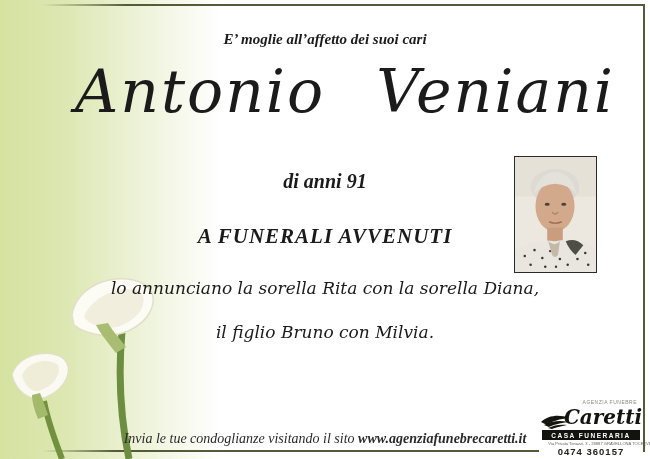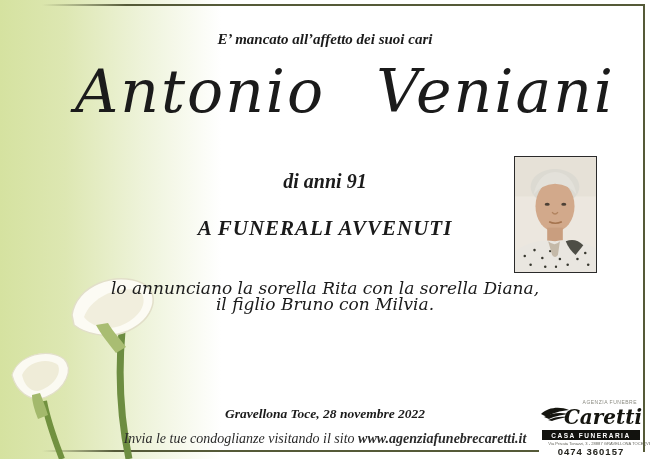--- a/index.html
+++ b/index.html
@@ -16,43 +16,43 @@
     background:linear-gradient(90deg,rgba(85,90,56,0) 0%,#555a38 14%,#555a38 100%);}
   .frame-right{position:absolute;right:5px;top:4px;bottom:7px;width:2px;background:#555a38;}
   .frame-bottom{position:absolute;left:42px;right:5px;bottom:7px;height:2px;
     background:linear-gradient(90deg,rgba(85,90,56,0) 0%,#555a38 12%,#555a38 100%);}
 
   .line{position:absolute;left:0;width:100%;text-align:center;white-space:nowrap;}
   .intro{top:31px;font-size:15px;font-weight:bold;font-style:italic;}
   .deceased{top:56px;font-family:"DejaVu Serif", serif;font-style:italic;font-size:60px;
     letter-spacing:2px;word-spacing:30px;padding-left:20px;}
   .age{top:170px;font-size:20px;font-weight:bold;font-style:italic;}
-  .funeral{top:216px;font-size:21px;font-weight:bold;font-style:italic;letter-spacing:1px;}
+  .funeral{top:224px;font-size:21px;font-weight:bold;font-style:italic;letter-spacing:1px;}
   .announce{font-family:"DejaVu Serif", serif;font-style:italic;font-size:17px;}
   .announce .b{font-weight:normal;margin-top:19px;}
   .announce1{top:278px;}
-  .announce2{top:294px;}
+  .announce2{top:322px;}
   .dateline{top:406px;font-size:13.5px;font-weight:bold;font-style:italic;}
   .condolence{top:431px;font-size:14px;font-style:italic;color:#2a2a2a;}
   .condolence .b{font-weight:bold;}
 
   
   .photo{position:absolute;left:514px;top:156px;width:83px;height:117px;
     border:1px solid #2a2a2a;box-sizing:border-box;background:#ece7df;}
   .photo svg{display:block;width:100%;height:100%;}
 
   
   .flowers{position:absolute;left:0;bottom:0;width:178px;height:188px;}
 
   
   .logo{position:absolute;right:7px;bottom:2px;width:104px;background:#ffffff;
     text-align:center;z-index:3;font-family:"Liberation Sans", sans-serif;}
   .logo .agency-type{font-size:5px;color:#8a8a80;text-align:right;
     padding-right:6px;letter-spacing:.5px;line-height:6px;}
-  .logo .brand-row{display:flex;align-items:flex-start;justify-content:center;height:24px;}
+  .logo .brand-row{display:flex;align-items:flex-end;justify-content:center;height:24px;}
   .logo .brand{font-family:"DejaVu Serif", serif;font-style:italic;font-weight:bold;
     font-size:20px;color:#15150f;margin-left:-6px;}
   .logo .wing{width:30px;height:16px;flex:0 0 auto;}
   .logo .banner{background:#12120e;color:#ffffff;font-size:6.5px;font-weight:bold;
     letter-spacing:1.5px;padding:2px 0 1px;margin:1px 3px 0;line-height:7px;}
   .logo .address{font-size:5px;color:#66665e;line-height:6px;transform:scale(.82);
     transform-origin:center;white-space:nowrap;}
   .logo .phone{font-size:9.5px;font-weight:bold;color:#22221c;letter-spacing:1px;line-height:11px;}
 </style>
 </head>
@@ -76,29 +76,28 @@
       </g>
 
       <g>
         <path d="M12,104 C18,84 48,76 64,88 C74,98 66,118 46,126 C30,132 16,120 12,104 Z" fill="#fbfaf2" stroke="#e2dfc9" stroke-width="1.2"></path>
         <path d="M22,104 C28,90 48,86 58,94 C62,104 52,116 38,120 C28,120 24,112 22,104 Z" fill="#efecd8"></path>
         <path d="M40,122 C44,132 46,138 48,144 L38,148 C34,138 32,130 32,124 Z" fill="#a3b96c"></path>
       </g>
     </svg>
   </div>
 
-  <div class="line intro">E’ mancato all’affetto dei suoi cari</div>
+  <div class="line intro">E’ moglie all’affetto dei suoi cari</div>
   <div class="line deceased">Antonio Veniani</div>
   <div class="line age">di anni 91</div>
   <div class="line funeral">A FUNERALI AVVENUTI</div>
 
   <div class="line announce announce1"><span>lo annunciano la sorella </span><span class="b">Rita</span><span> con la sorella </span><span class="b">Diana,</span></div>
   <div class="line announce announce2"><span>il figlio </span><span class="b">Bruno</span><span> con </span><span class="b">Milvia.</span></div>
 
-  <div class="line dateline">Gravellona Toce, 28 novembre 2022</div>
   <div class="line condolence"><span>Invia le tue condoglianze visitando il sito </span><span class="b">www.agenziafunebrecaretti.it</span></div>
 
   <div class="photo">
     <svg viewBox="0 0 83 117" xmlns="http://www.w3.org/2000/svg">
       <rect width="83" height="117" fill="#ece7df"></rect>
       <rect width="83" height="40" fill="#e6e1d7"></rect>
       <ellipse cx="41" cy="30" rx="25" ry="18" fill="#dcdad2"></ellipse>
       <ellipse cx="41" cy="50" rx="20" ry="26" fill="#d2a98b"></ellipse>
       <path d="M19,38 Q24,16 41,15 Q59,16 63,38 Q56,28 41,27 Q27,28 19,38 Z" fill="#e3e1da"></path>
       <ellipse cx="33" cy="48" rx="2.6" ry="1.6" fill="#4d4136"></ellipse>

